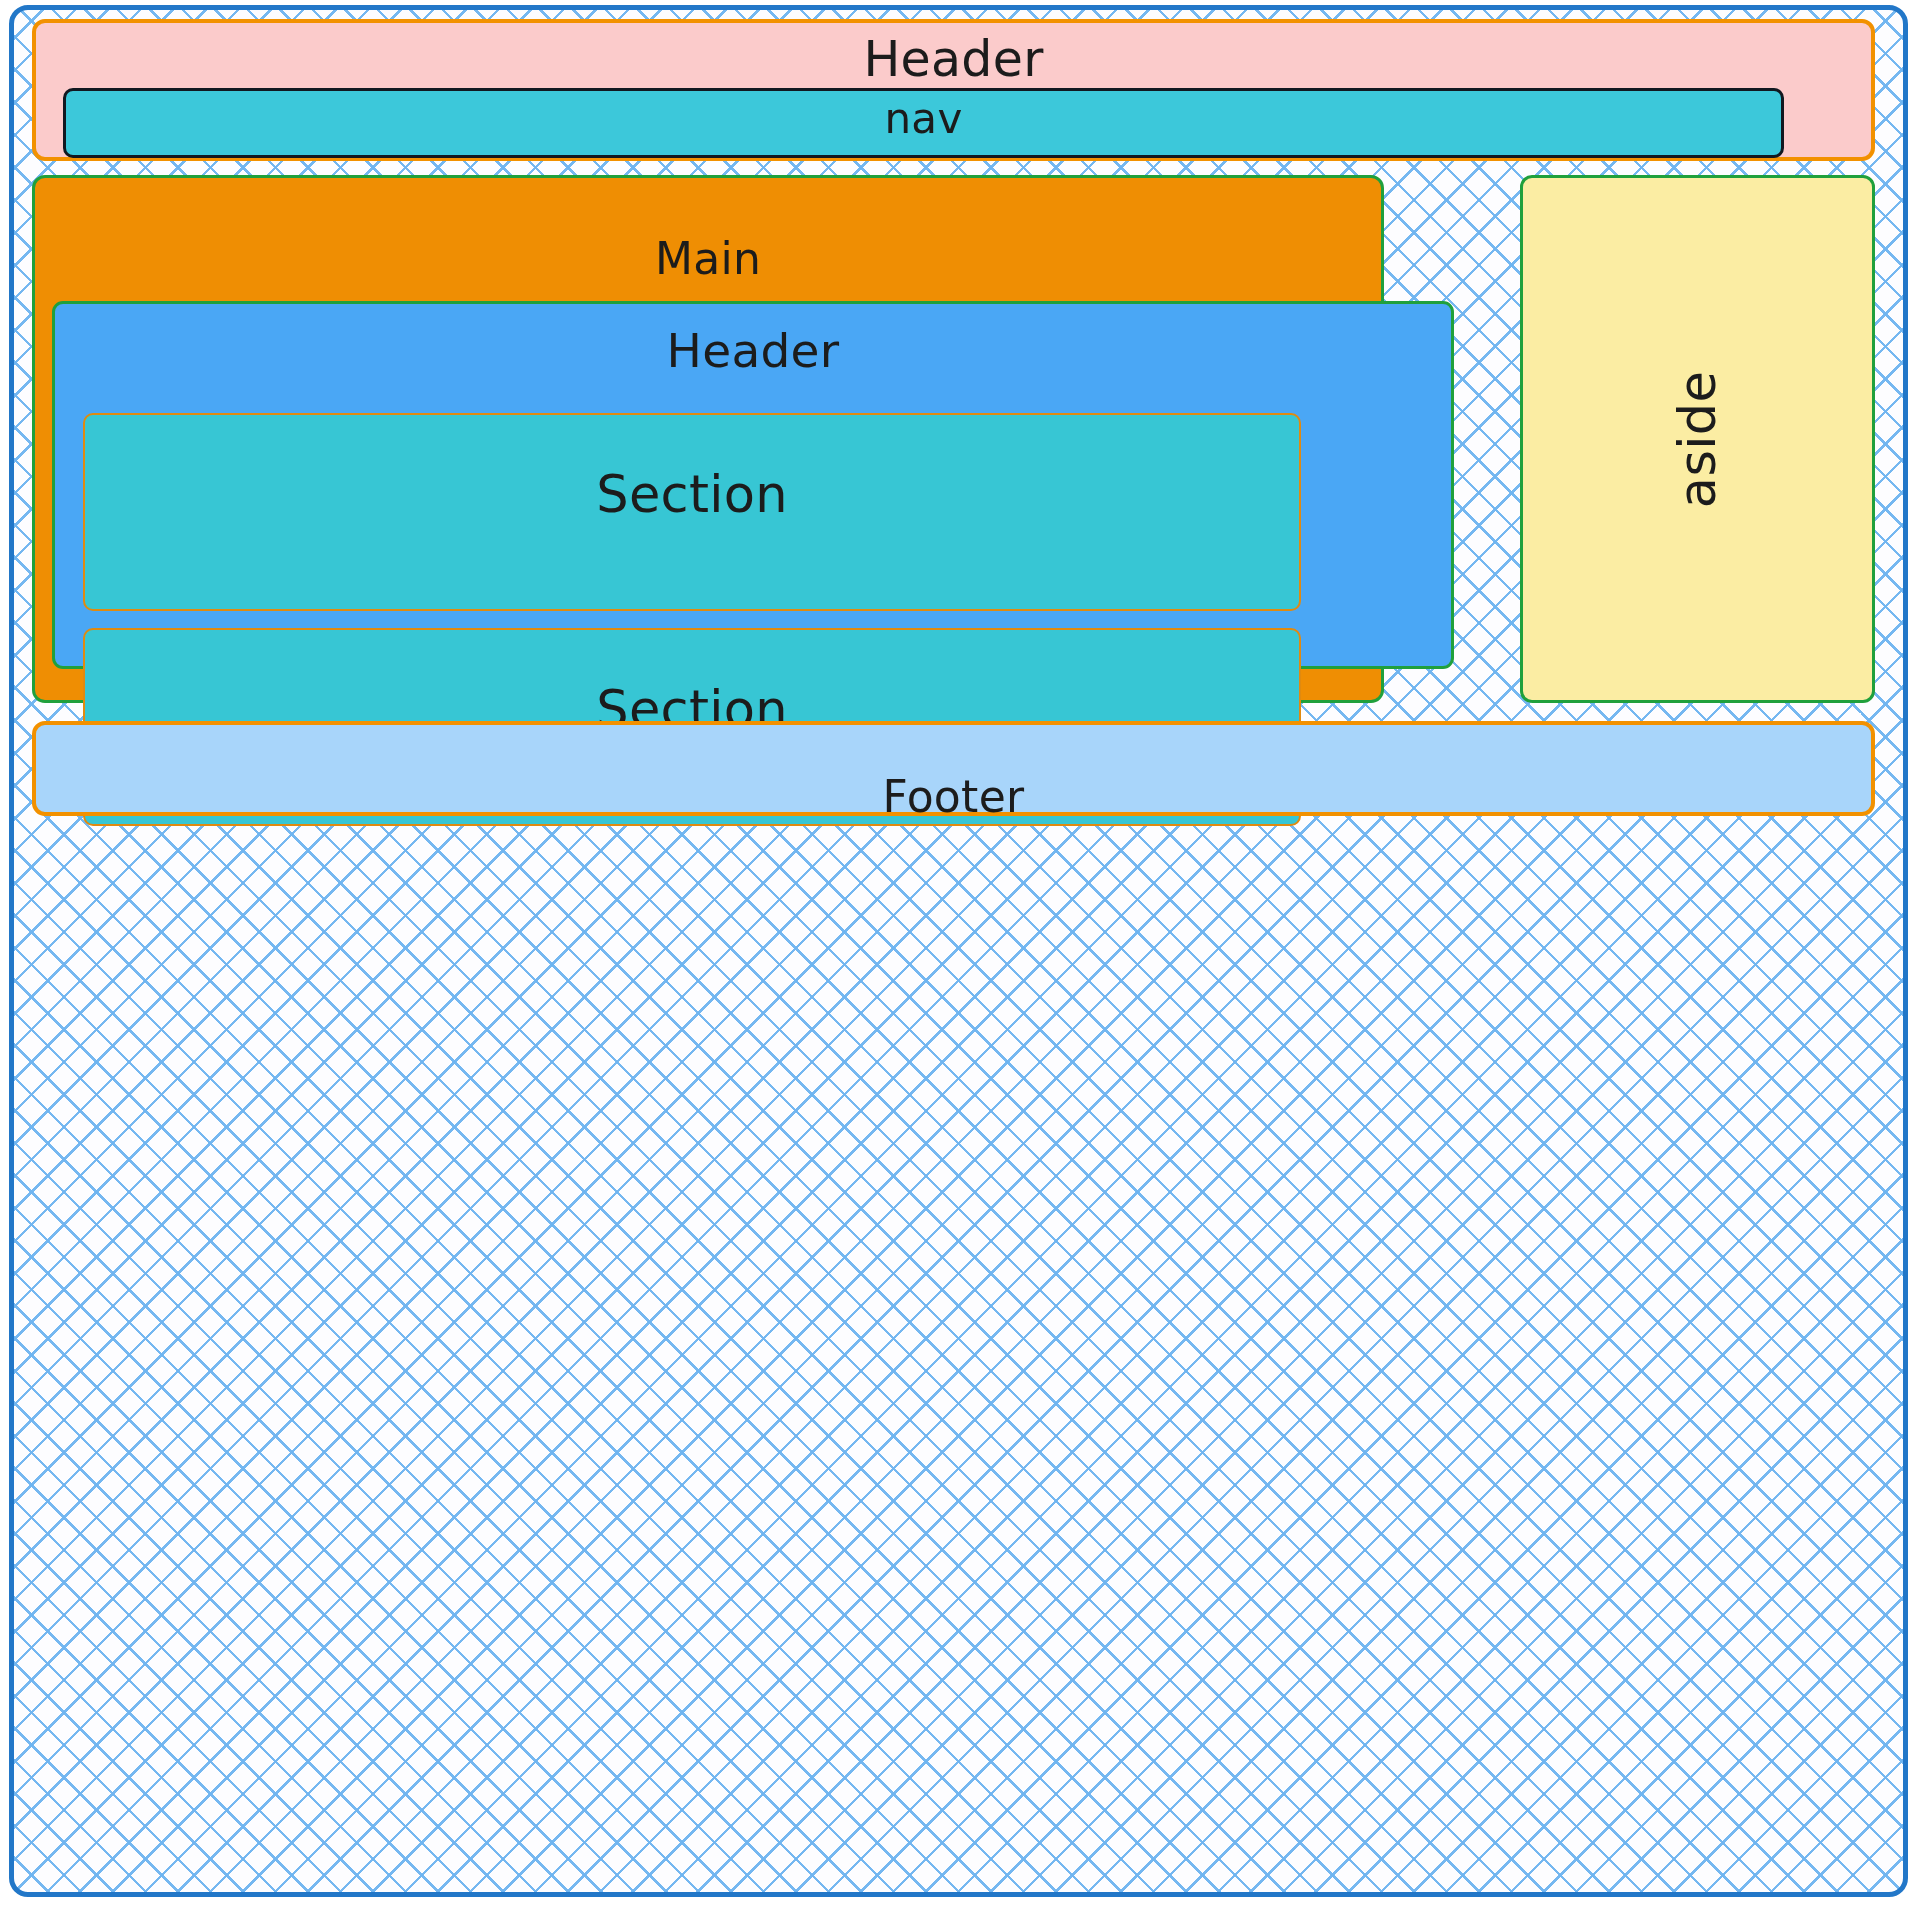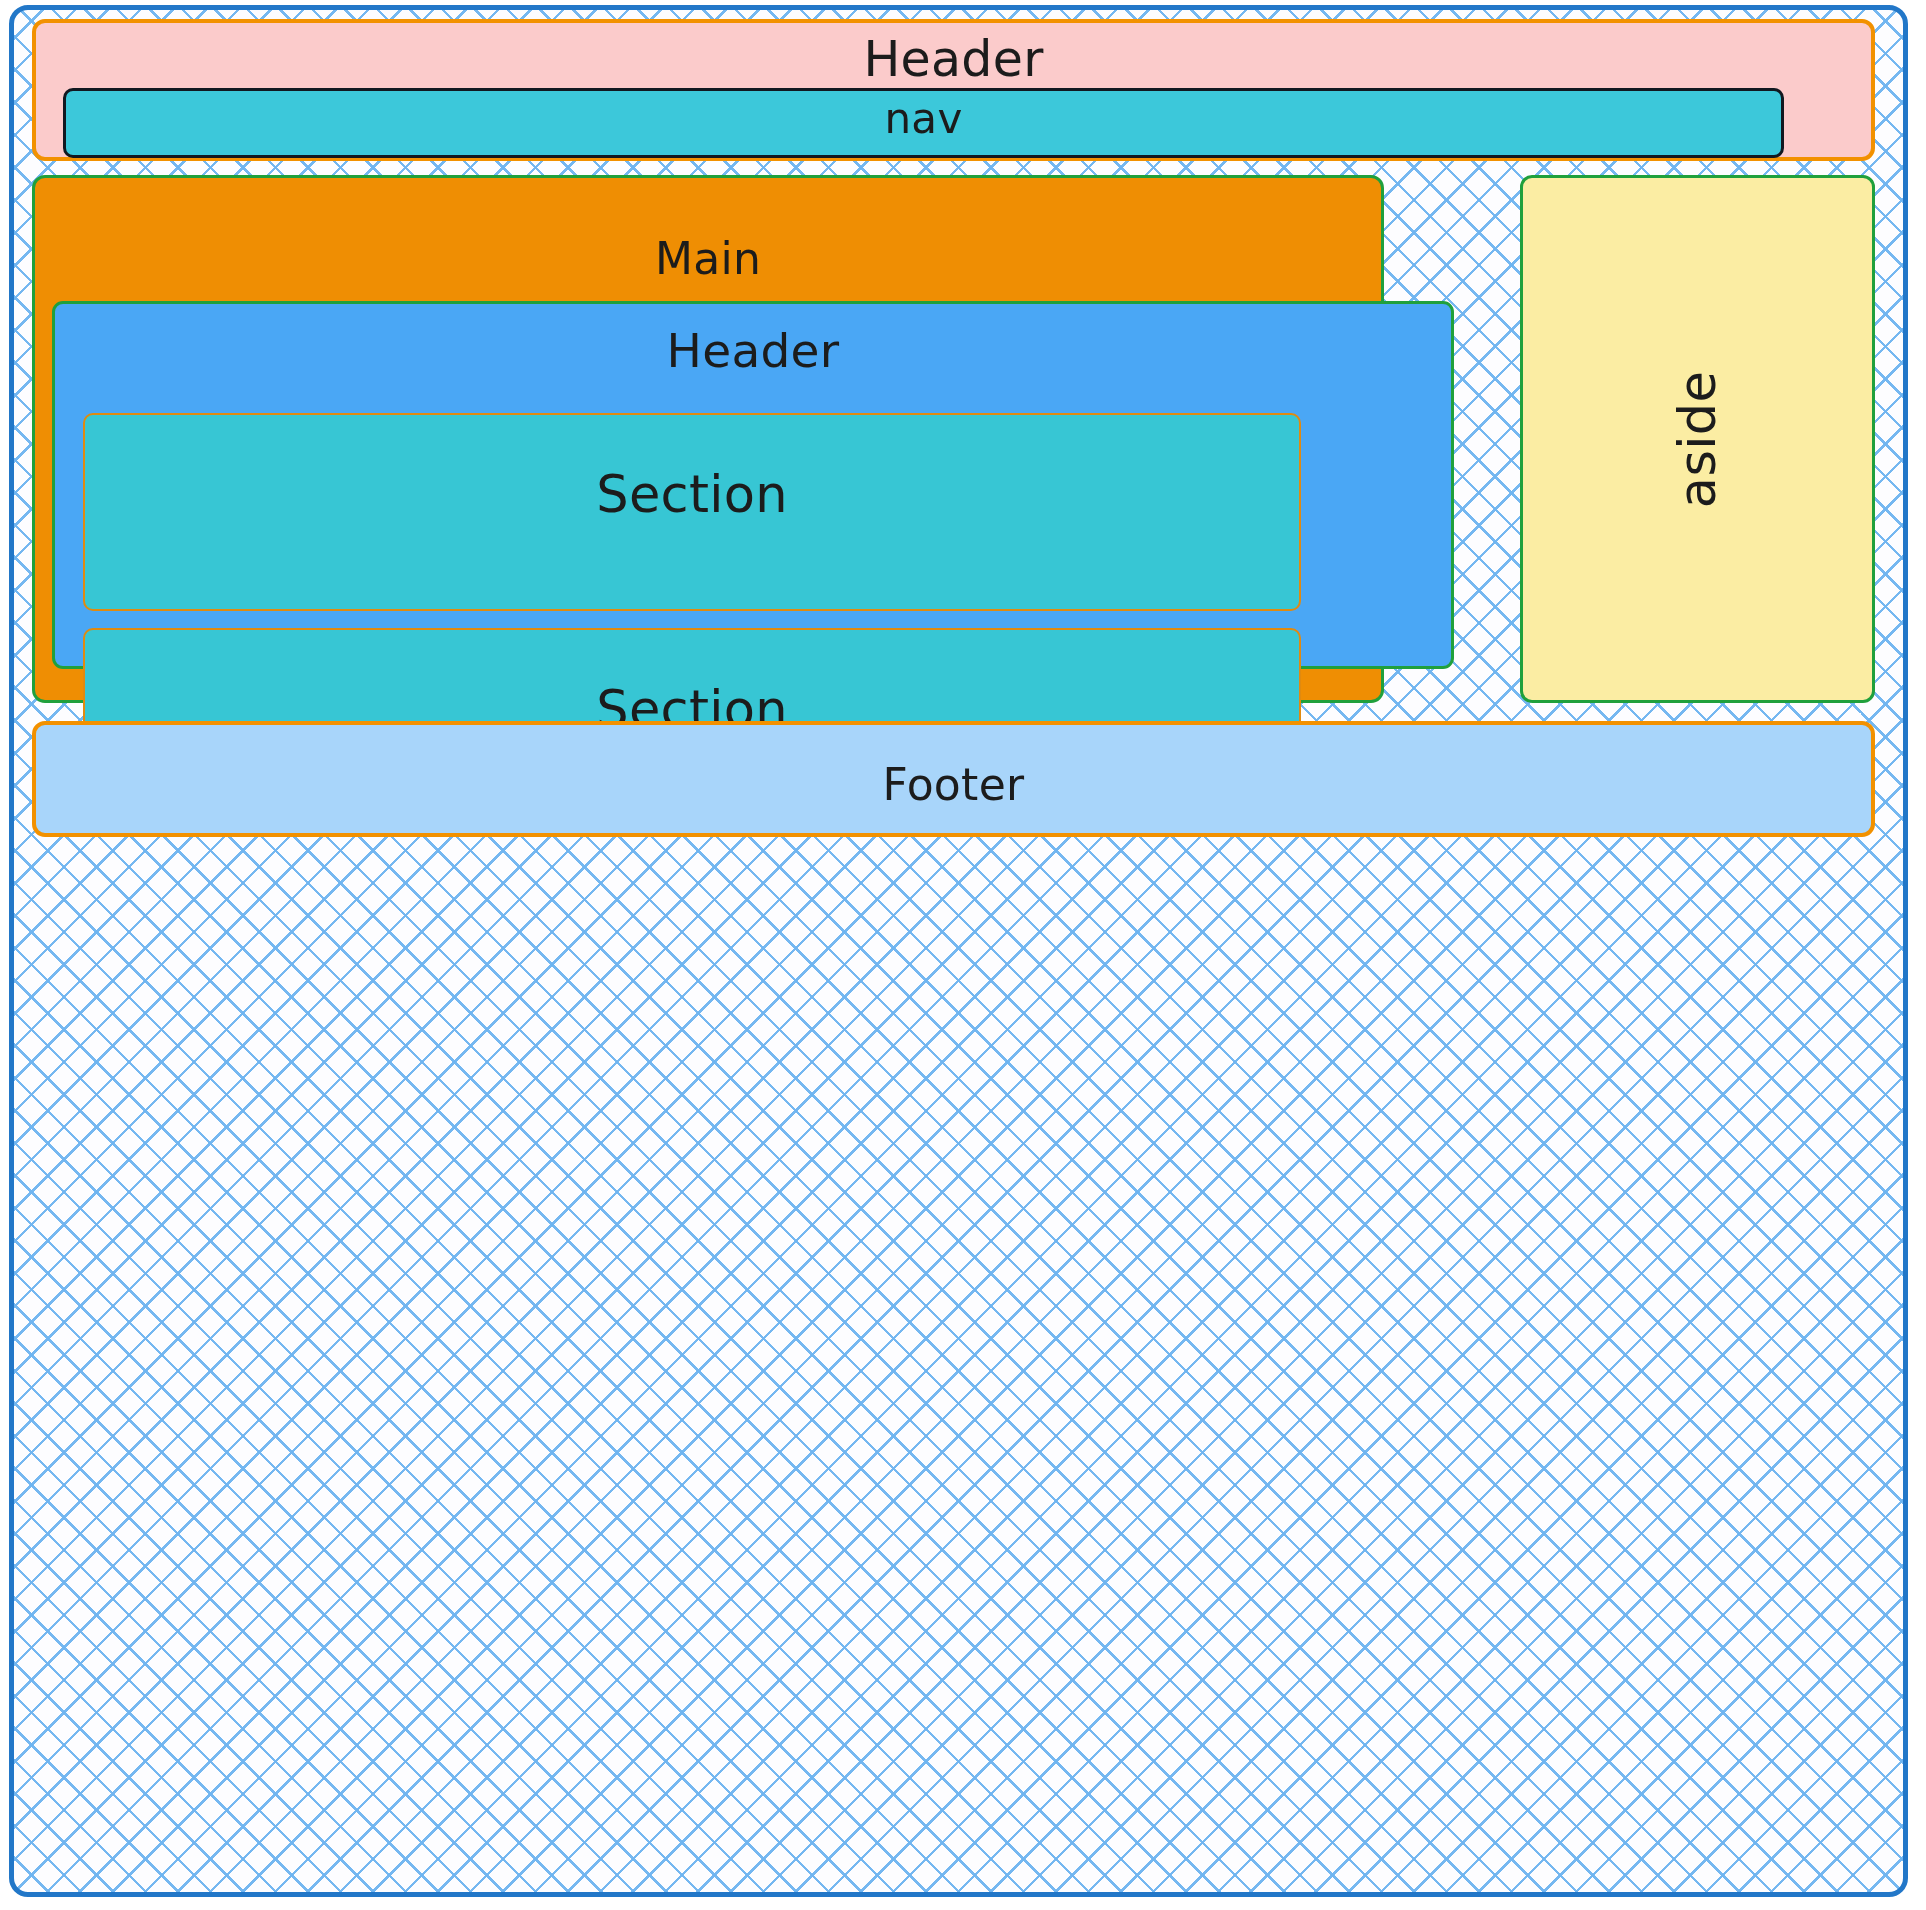--- a/index.html
+++ b/index.html
@@ -139,25 +139,25 @@
     line-height: 1;
     transform: rotate(-90deg);
     transform-origin: center center;
   }
 
   
   #footer-box {
     left: 18px;
     top: 711px;
     width: 1843px;
-    height: 116px;
+    height: 95px;
     background: #a8d5fa;
     border: 4.6px solid #f29100;
     border-radius: 13px;
-    padding-top: 38px;
+    padding-top: 50px;
   }
   #footer-box > .label { font-size: 44px; line-height: 1; }
 </style>
 </head>
 <body>
 
 <div id="page-container">
 
   <div class="box" id="header-box">
     <span class="label">Header</span>

